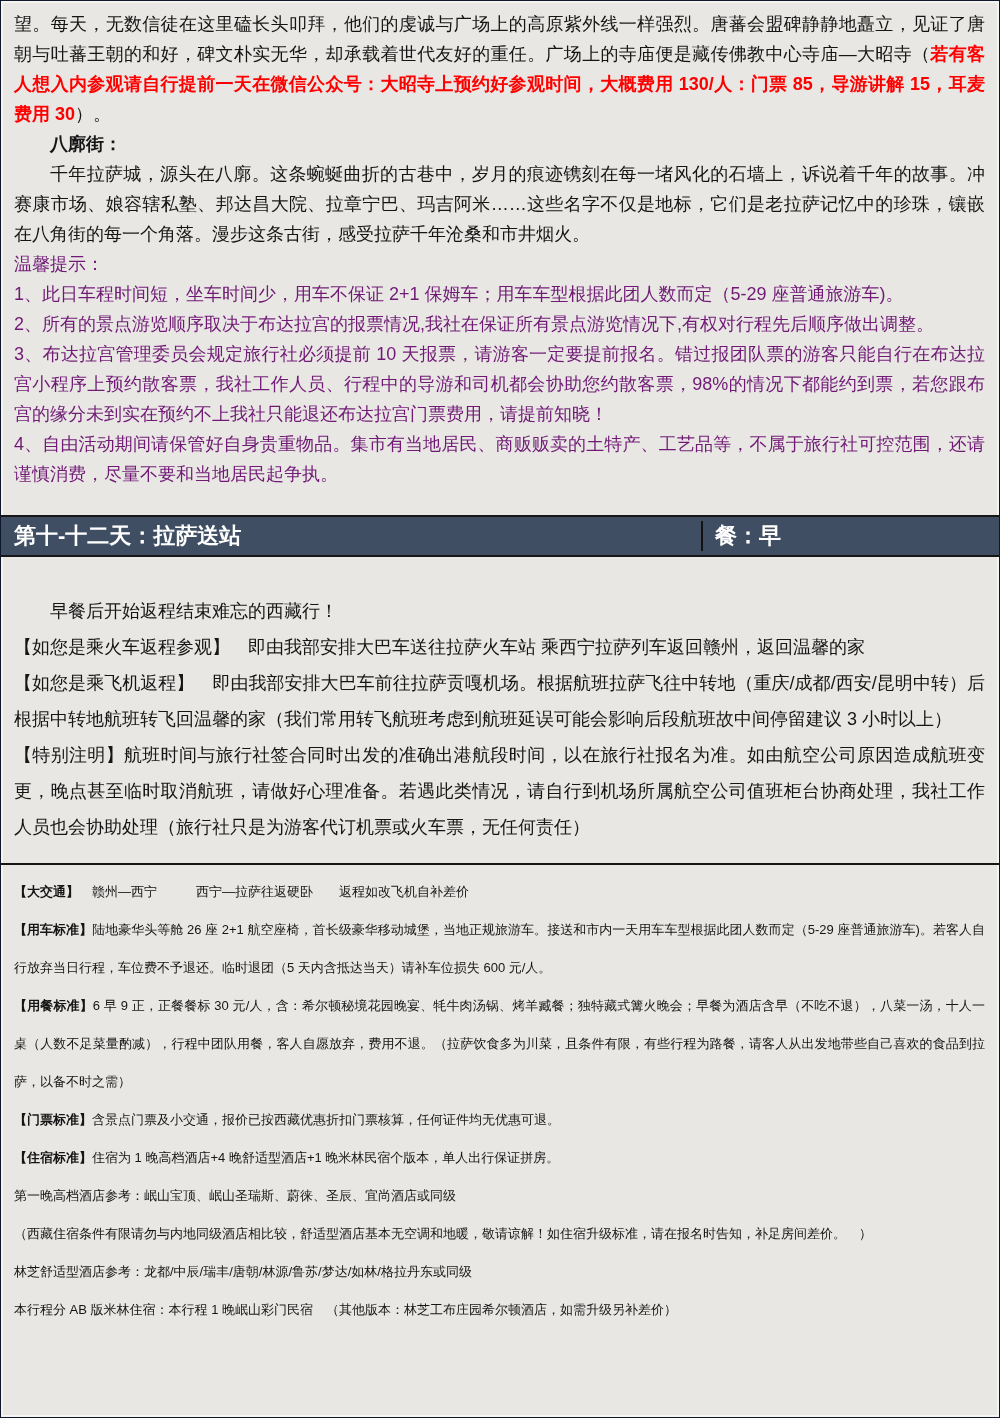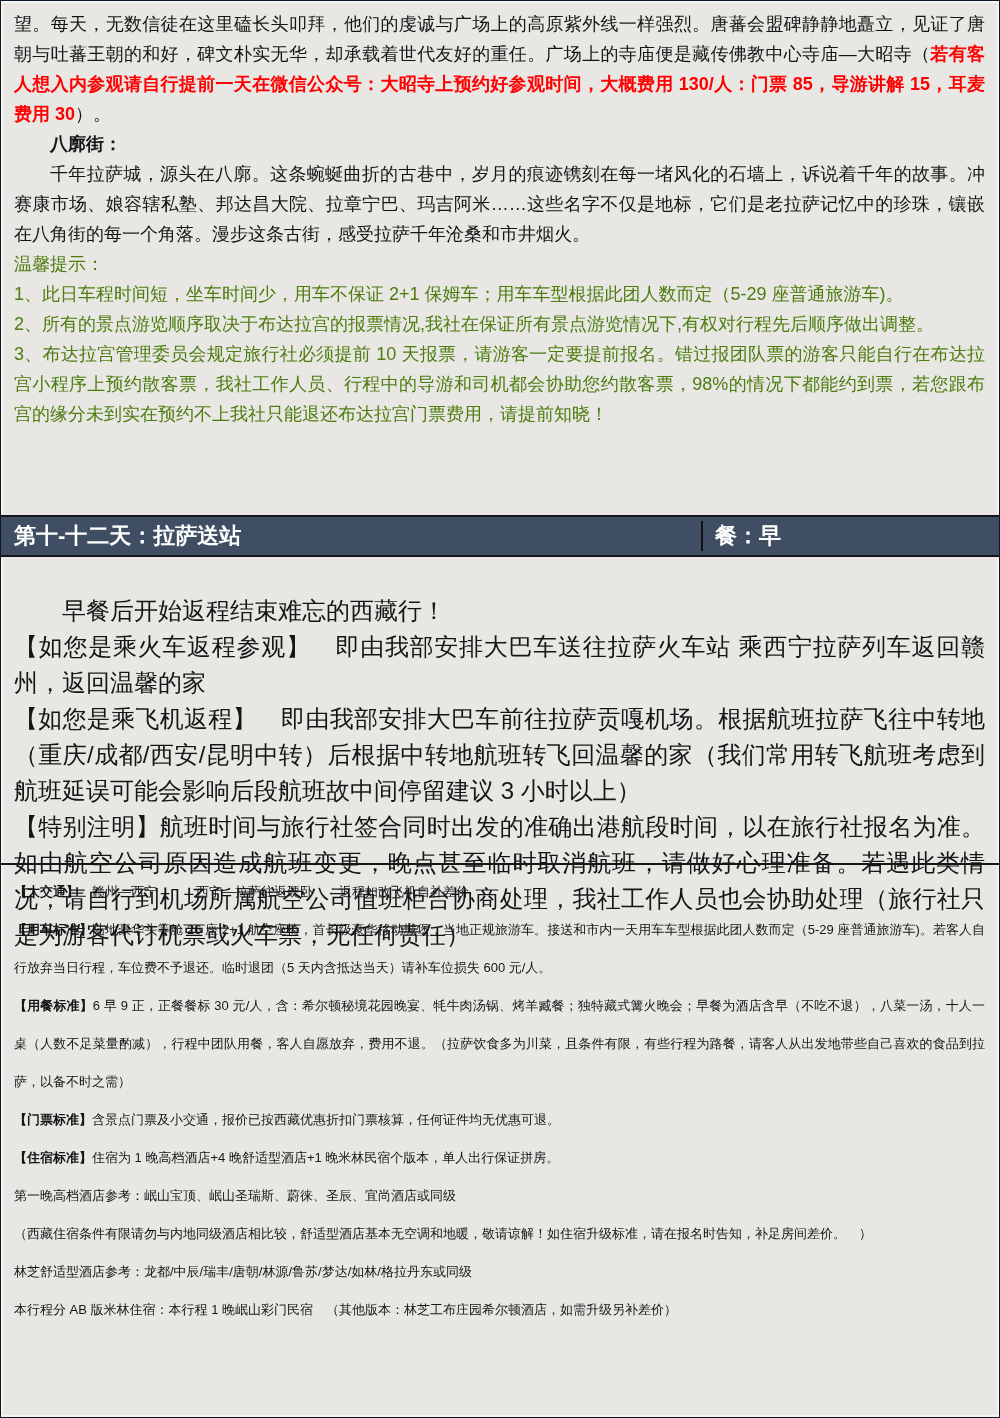--- a/index.html
+++ b/index.html
@@ -15,51 +15,52 @@
     overflow:hidden;
     gap:28px;
   }
   .row{box-sizing:border-box;padding:8px 14px 0 13px;}
   p{margin:0;text-align:justify;}
   
   .row-intro{height:486px;font-size:18px;line-height:30px;}
   .indent{text-indent:2em;}
   .bold{font-weight:bold;}
   .red{color:#FF0000;font-weight:bold;}
-  .blue{color:#4d7c0f;}
+  .blue{color:#701a75;}
   
   .day-header{
     box-sizing:border-box;height:42px;flex:0 0 42px;
     background:#3F4E63;color:#FFFFFF;
     border-top:2px solid #161616;border-bottom:2px solid #161616;
     display:flex;align-items:center;
     font-size:22px;font-weight:bold;
   }
   .day-title{box-sizing:border-box;width:688px;padding-left:13px;}
   .day-meal{box-sizing:border-box;flex:1;border-left:2px solid #111111;padding-left:12px;margin-left:12px;}
   
-  .row-day{height:250px;font-size:24px;line-height:36px;}
+  .row-day{height:250px;font-size:18px;line-height:36px;}
   
   .row-standards{flex:1;border-top:2px solid #161616;font-size:13px;line-height:38px;}
   .std b{font-weight:bold;}
 </style>
 </head>
 <body>
 
 <div class="doc">
 
   <section class="row row-intro">
     <p><span>望。每天，无数信徒在这里磕长头叩拜，他们的虔诚与广场上的高原紫外线一样强烈。唐蕃会盟碑静静地矗立，见证了唐朝与吐蕃王朝的和好，碑文朴实无华，却承载着世代友好的重任。广场上的寺庙便是藏传佛教中心寺庙—大昭寺（</span><span class="red">若有客人想入内参观请自行提前一天在微信公众号：大昭寺上预约好参观时间，大概费用 130/人：门票 85，导游讲解 15，耳麦费用 30</span><span>）。</span></p>
     <p class="bold indent">八廓街：</p>
     <p class="indent">千年拉萨城，源头在八廓。这条蜿蜒曲折的古巷中，岁月的痕迹镌刻在每一堵风化的石墙上，诉说着千年的故事。冲赛康市场、娘容辖私塾、邦达昌大院、拉章宁巴、玛吉阿米……这些名字不仅是地标，它们是老拉萨记忆中的珍珠，镶嵌在八角街的每一个角落。漫步这条古街，感受拉萨千年沧桑和市井烟火。</p>
     <div class="blue">
       <p>温馨提示：</p>
       <p>1、此日车程时间短，坐车时间少，用车不保证 2+1 保姆车；用车车型根据此团人数而定（5-29 座普通旅游车)。</p>
       <p>2、所有的景点游览顺序取决于布达拉宫的报票情况,我社在保证所有景点游览情况下,有权对行程先后顺序做出调整。</p>
       <p>3、布达拉宫管理委员会规定旅行社必须提前 10 天报票，请游客一定要提前报名。错过报团队票的游客只能自行在布达拉宫小程序上预约散客票，我社工作人员、行程中的导游和司机都会协助您约散客票，98%的情况下都能约到票，若您跟布宫的缘分未到实在预约不上我社只能退还布达拉宫门票费用，请提前知晓！</p>
+      <p>4、自由活动期间请保管好自身贵重物品。集市有当地居民、商贩贩卖的土特产、工艺品等，不属于旅行社可控范围，还请谨慎消费，尽量不要和当地居民起争执。</p>
     </div>
   </section>
 
   <header class="day-header">
     <div class="day-title">第十-十二天：拉萨送站</div>
     <div class="day-meal">餐：早</div>
   </header>
 
   <section class="row row-day">
     <p class="indent">早餐后开始返程结束难忘的西藏行！</p>

